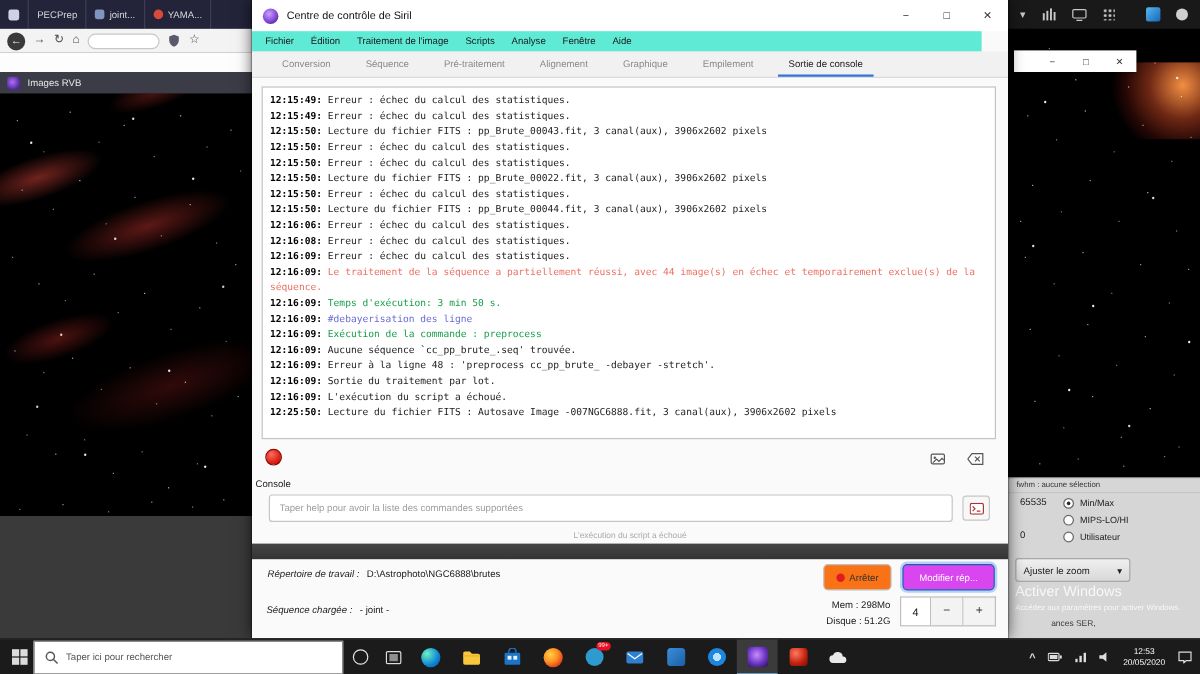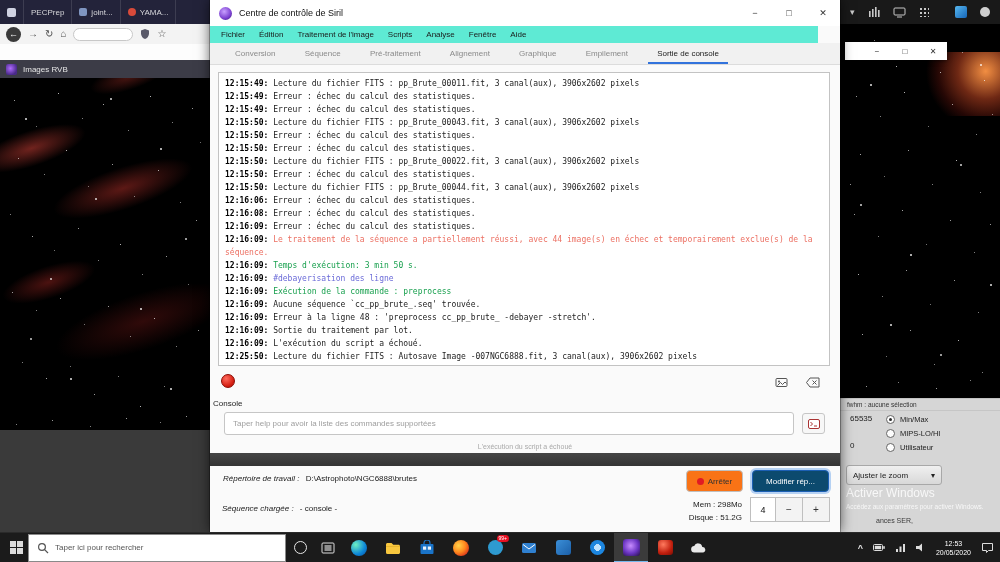--- a/index.html
+++ b/index.html
@@ -88,21 +88,21 @@
   .cmd-input::placeholder { color:#9e9e9e; }
   .cmd-btn { position:absolute; left:592px; top:413px; width:23px; height:21px; border:1px solid #c6c6c6; border-radius:3px; background:#f7f7f7; display:flex; align-items:center; justify-content:center; }
   .status-text { position:absolute; left:0; top:443px; width:630px; text-align:center; font-size:7px; color:#a9a9a9; }
   .progress { position:absolute; left:0; top:453px; width:630px; height:13px; background:linear-gradient(#454545,#343434); }
 
   .workdir { position:absolute; left:13px; top:474px; font-size:8px; color:#1a1a1a; }
   .seqline { position:absolute; left:12px; top:504px; font-size:8px; color:#1a1a1a; }
   .lbl-italic { font-style:italic; margin-right:4px; }
   .btn-stop { position:absolute; left:476px; top:470px; width:57px; height:22px; background:#f97316; border:1px solid #bfbfbf; border-radius:4px; display:flex; align-items:center; justify-content:center; gap:4px; font-size:8px; color:#333; }
   .stop-dot { width:7px; height:7px; border-radius:50%; background:#e01b24; }
-  .btn-changedir { position:absolute; left:542px; top:470px; width:77px; height:22px; background:#0c4a6e; border:1px solid #1b5fb4; border-radius:4px; color:#fff; font-size:8px; display:flex; align-items:center; justify-content:center; box-shadow:0 0 0 2px rgba(53,132,228,.35); }
+  .btn-changedir { position:absolute; left:542px; top:470px; width:77px; height:22px; background:#d946ef; border:1px solid #1b5fb4; border-radius:4px; color:#fff; font-size:8px; display:flex; align-items:center; justify-content:center; box-shadow:0 0 0 2px rgba(53,132,228,.35); }
   .memdisk { position:absolute; left:458px; top:498px; width:74px; text-align:right; font-size:8px; color:#1a1a1a; line-height:13px; }
   .spinner { position:absolute; left:540px; top:497px; height:25px; display:flex; }
   .spin-val { width:26px; border:1px solid #bfbfbf; background:#fff; display:flex; align-items:center; justify-content:center; font-size:9px; color:#111; }
   .spin-btn { width:27px; border:1px solid #bfbfbf; border-left:none; background:#f3f3f3; display:flex; align-items:center; justify-content:center; font-size:10px; color:#333; }
 
   
   .taskbar { left:0; top:532px; width:1000px; height:30px; background:#1b1b1b; display:flex; align-items:center; padding-left:4px; border-top:1px solid #2a2a2a; }
   .tb-start { width:24px; height:30px; display:flex; align-items:center; justify-content:center; }
   .ic-win { display:grid; grid-template-columns:6px 6px; grid-template-rows:6px 6px; gap:1px; }
   .ic-win span { background:#dcdcdc; }
@@ -257,21 +257,20 @@
         <div class="tab">Conversion</div>
         <div class="tab">Séquence</div>
         <div class="tab">Pré-traitement</div>
         <div class="tab">Alignement</div>
         <div class="tab">Graphique</div>
         <div class="tab">Empilement</div>
         <div class="tab active">Sortie de console</div>
       </div>
 
     <div class="console-box">
-        <div class="log-line c-default"><span class="log-time">12:15:49: </span><span>Lecture du fichier FITS : pp_Brute_00011.fit, 3 canal(aux), 3906x2602 pixels</span></div>
         <div class="log-line c-default"><span class="log-time">12:15:49: </span><span>Erreur : échec du calcul des statistiques.</span></div>
         <div class="log-line c-default"><span class="log-time">12:15:49: </span><span>Erreur : échec du calcul des statistiques.</span></div>
         <div class="log-line c-default"><span class="log-time">12:15:50: </span><span>Lecture du fichier FITS : pp_Brute_00043.fit, 3 canal(aux), 3906x2602 pixels</span></div>
         <div class="log-line c-default"><span class="log-time">12:15:50: </span><span>Erreur : échec du calcul des statistiques.</span></div>
         <div class="log-line c-default"><span class="log-time">12:15:50: </span><span>Erreur : échec du calcul des statistiques.</span></div>
         <div class="log-line c-default"><span class="log-time">12:15:50: </span><span>Lecture du fichier FITS : pp_Brute_00022.fit, 3 canal(aux), 3906x2602 pixels</span></div>
         <div class="log-line c-default"><span class="log-time">12:15:50: </span><span>Erreur : échec du calcul des statistiques.</span></div>
         <div class="log-line c-default"><span class="log-time">12:15:50: </span><span>Lecture du fichier FITS : pp_Brute_00044.fit, 3 canal(aux), 3906x2602 pixels</span></div>
         <div class="log-line c-default"><span class="log-time">12:16:06: </span><span>Erreur : échec du calcul des statistiques.</span></div>
         <div class="log-line c-default"><span class="log-time">12:16:08: </span><span>Erreur : échec du calcul des statistiques.</span></div>
@@ -322,21 +321,21 @@
     <div class="btn-stop">
       <span class="stop-dot"></span>
       <span>Arrêter</span>
     </div>
     <div class="btn-changedir">
       <span>Modifier rép...</span>
     </div>
 
     <div class="seqline">
       <span class="lbl-italic">Séquence chargée :</span>
-      <span>- console -</span>
+      <span>- joint -</span>
     </div>
     <div class="memdisk">
       <div>Mem : 298Mo</div>
       <div>Disque : 51.2G</div>
     </div>
     <div class="spinner">
       <div class="spin-val">4</div>
       <div class="spin-btn">−</div>
       <div class="spin-btn">+</div>
     </div>

